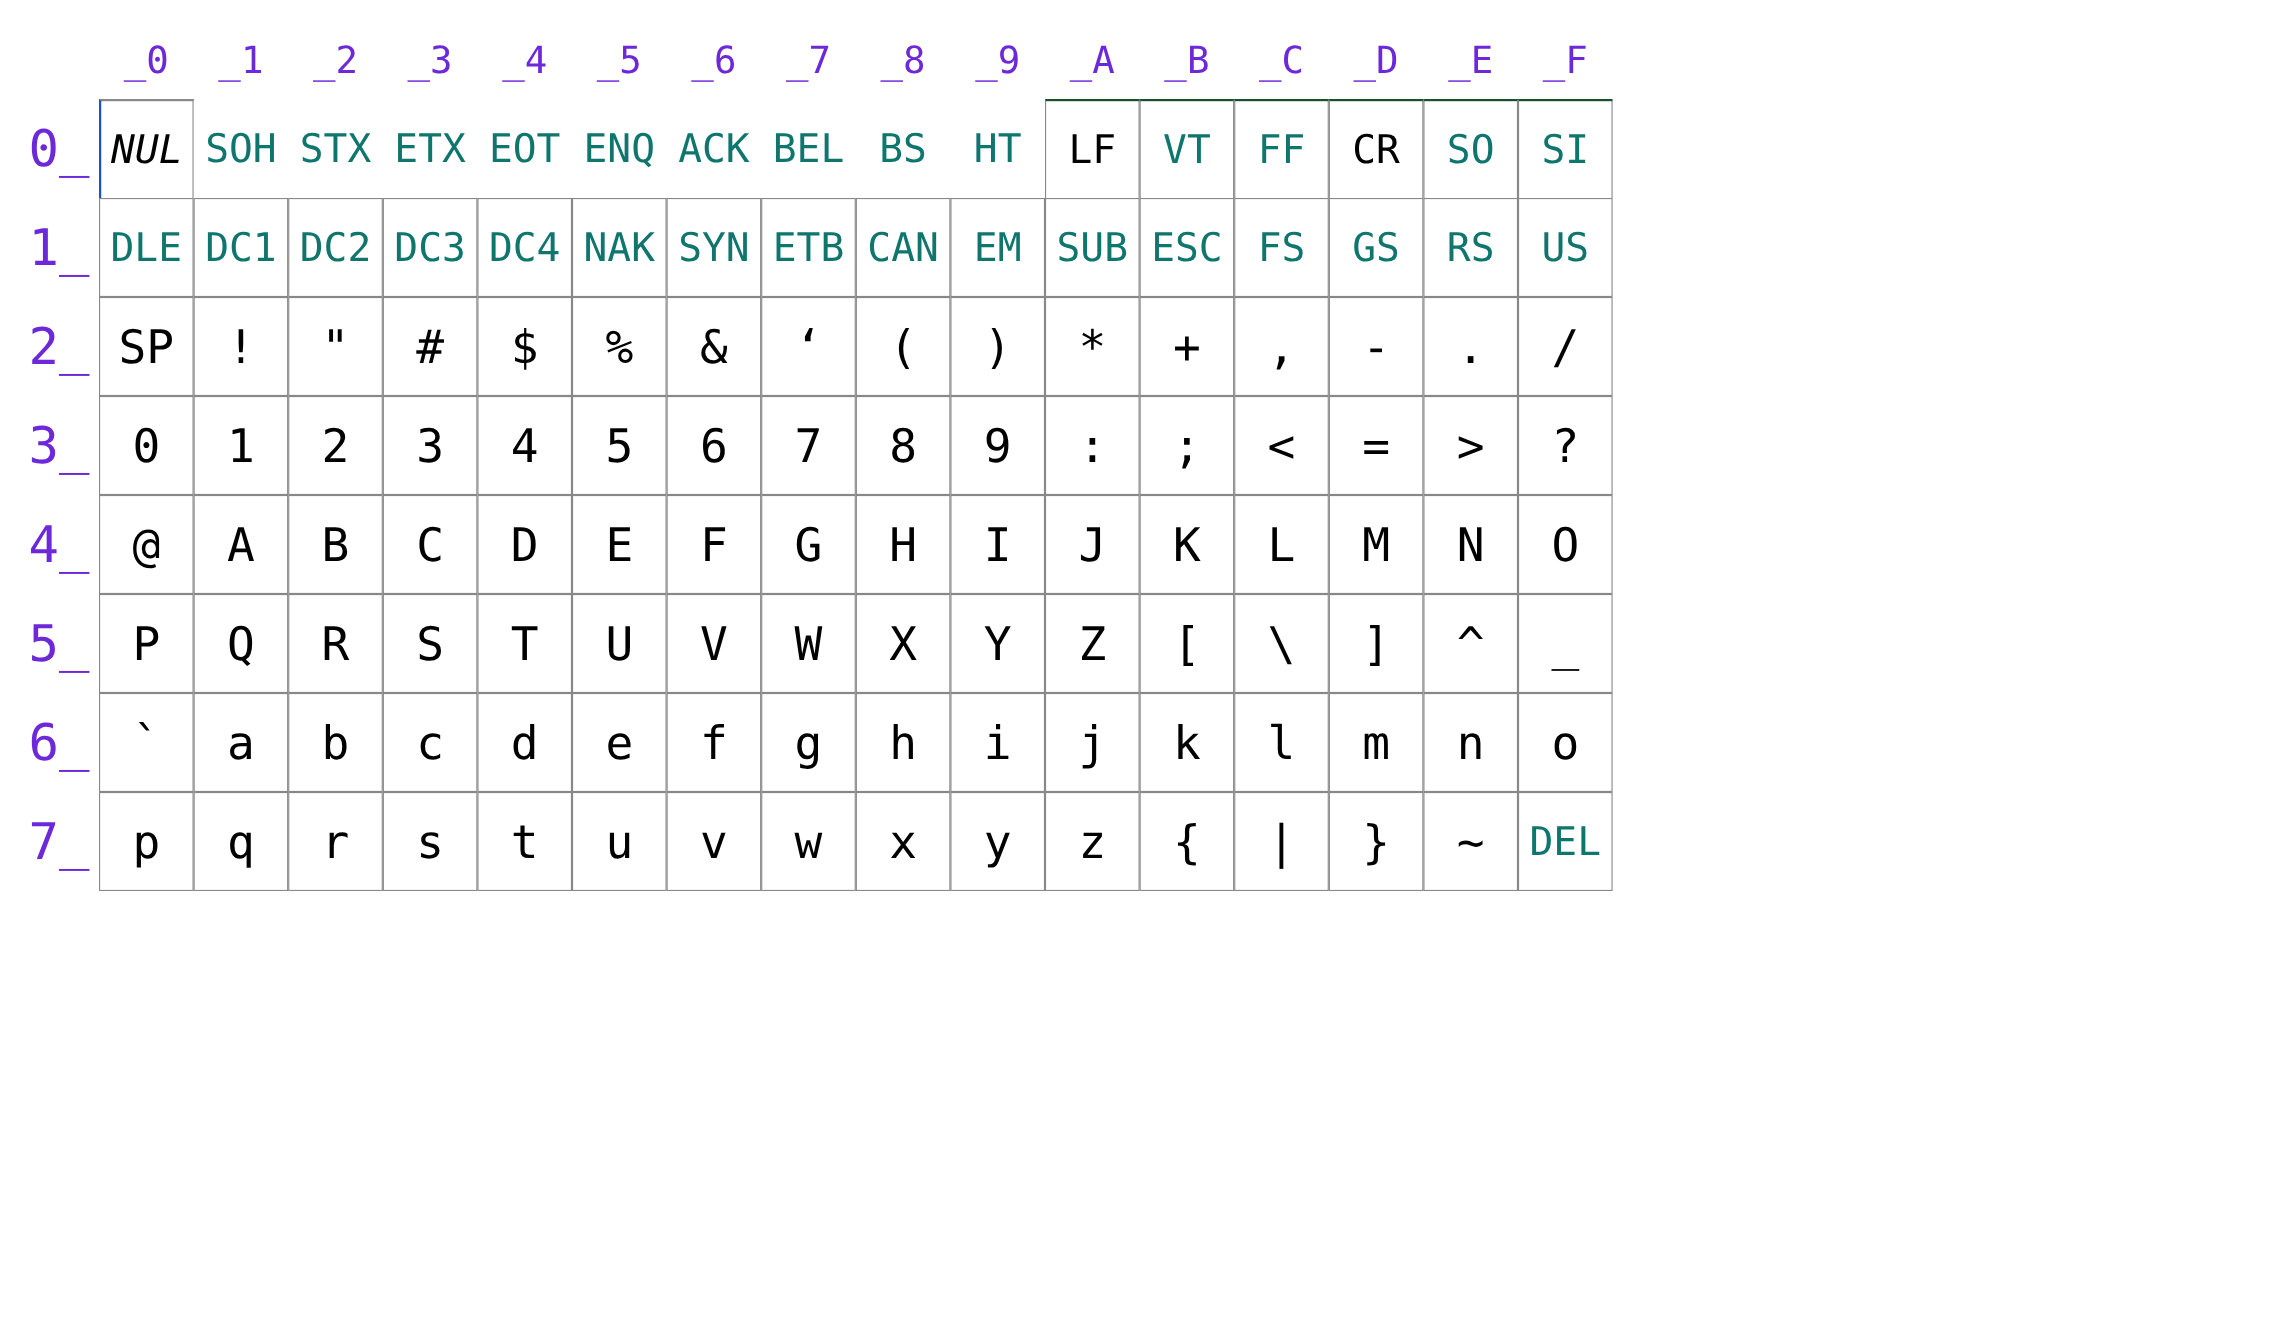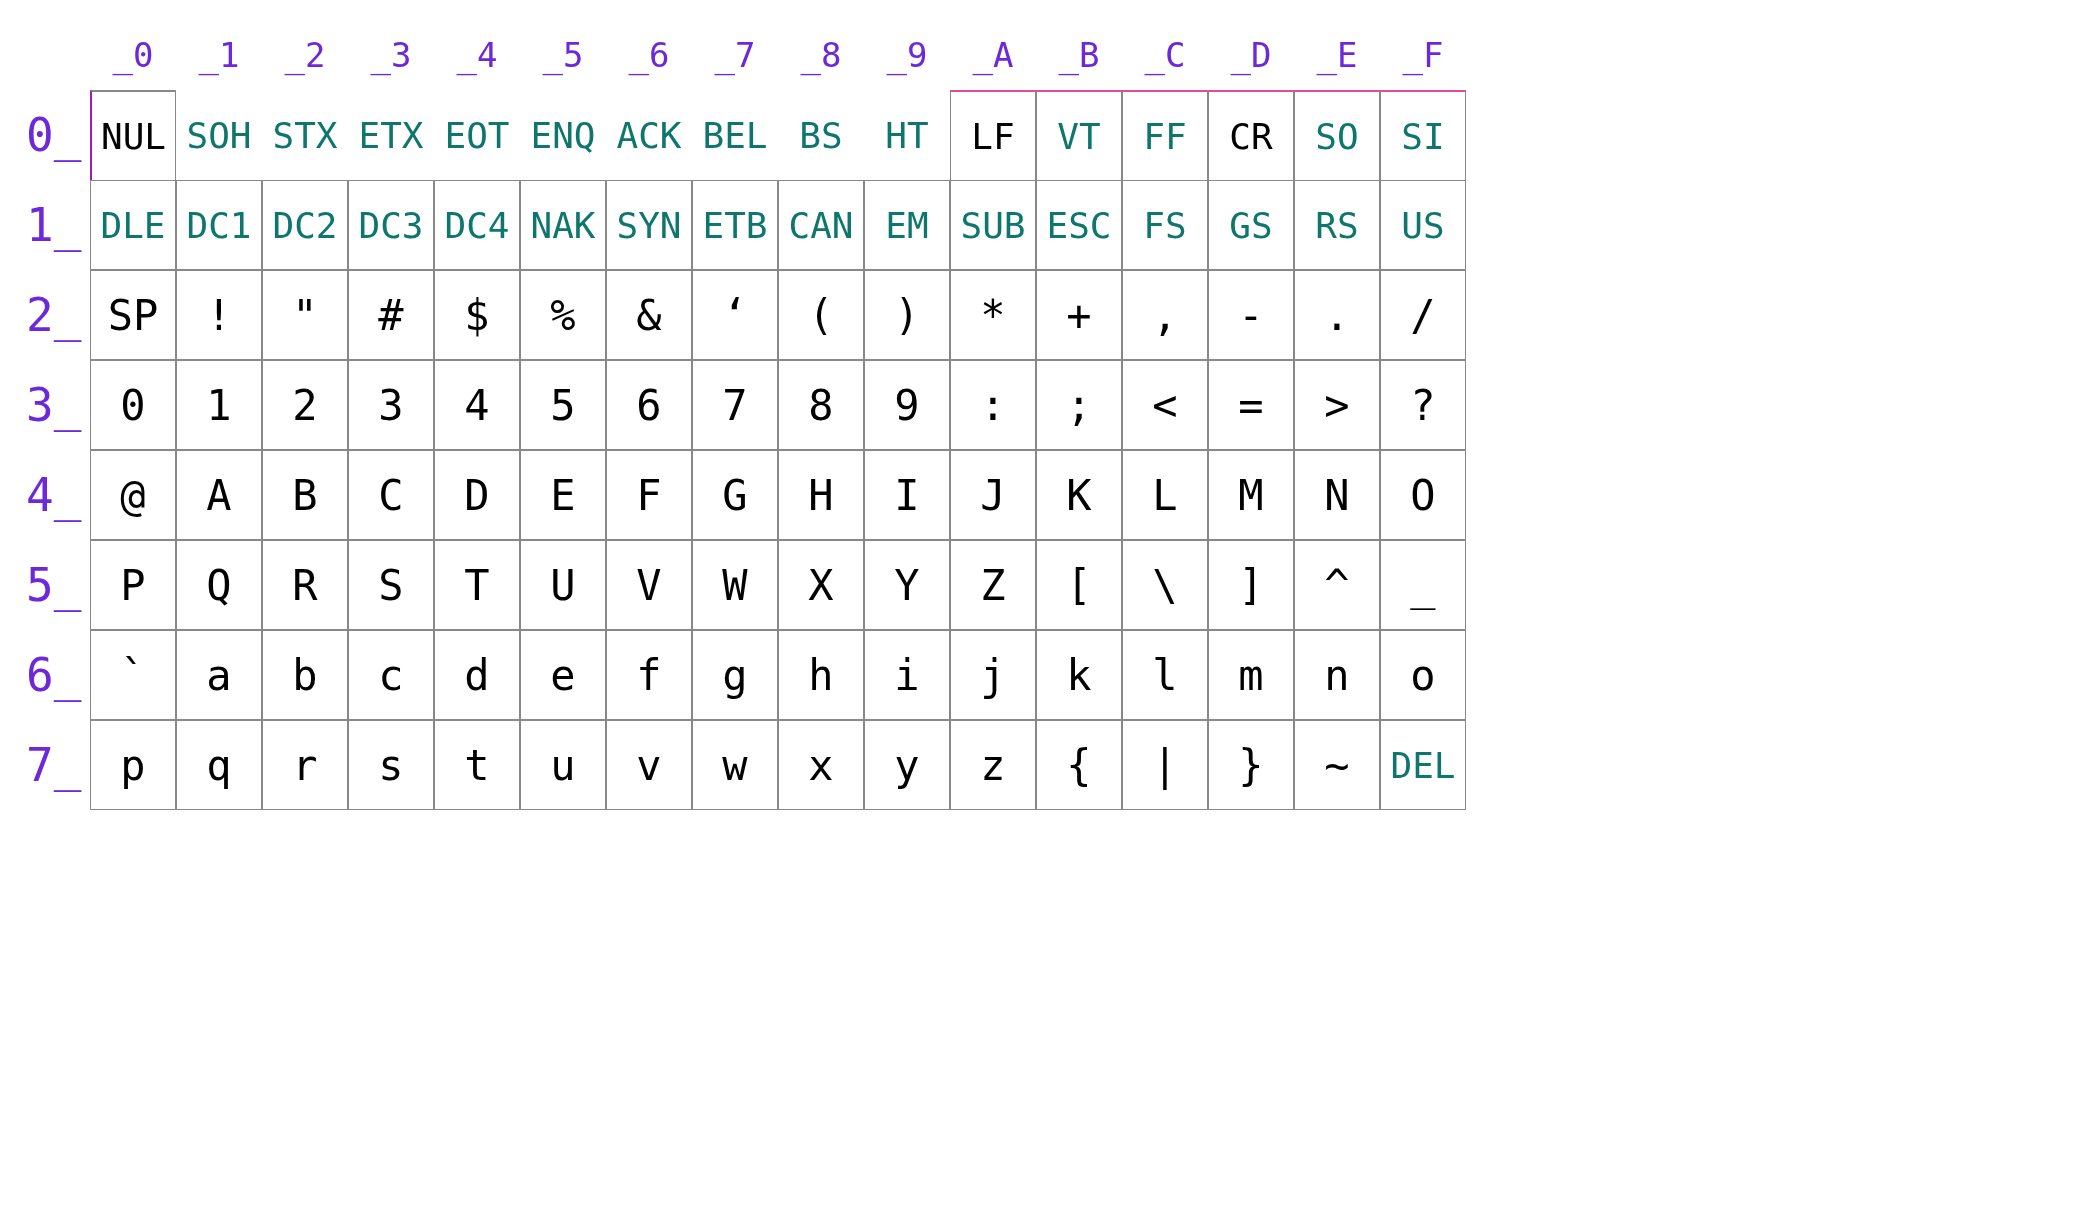--- a/index.html
+++ b/index.html
@@ -26,23 +26,23 @@
   .cell {
     border: 1px solid #888;
   }
   .cell.noborder {
     border: none;
   }
   .ctrl { color: #0f766e; font-size: 36px; }
   .ctrl.emph { color: #000; }
   .printable { color: #000; font-size: 42px; }
   
-  .r0c0  { border-top: 2px solid #888; border-left: 2px solid #a21caf; border-right: 1px solid #888; border-bottom: none; }
+  .r0c0  { border-top: 2px solid #888; border-left: 2px solid #1d4ed8; border-right: 1px solid #888; border-bottom: none; font-style: italic; }
   .r0noborder { border: none; }
-  .r0atoF { border-top: 2px solid #ec4899; border-bottom: none; border-left: 1px solid #888; border-right: 1px solid #888; }
+  .r0atoF { border-top: 2px solid #14532d; border-bottom: none; border-left: 1px solid #888; border-right: 1px solid #888; }
 </style>
 </head>
 <body>
 
 <div class="ascii-table">
 
   <div></div>
 
   <div class="hdr">_0</div>
   <div class="hdr">_1</div>

